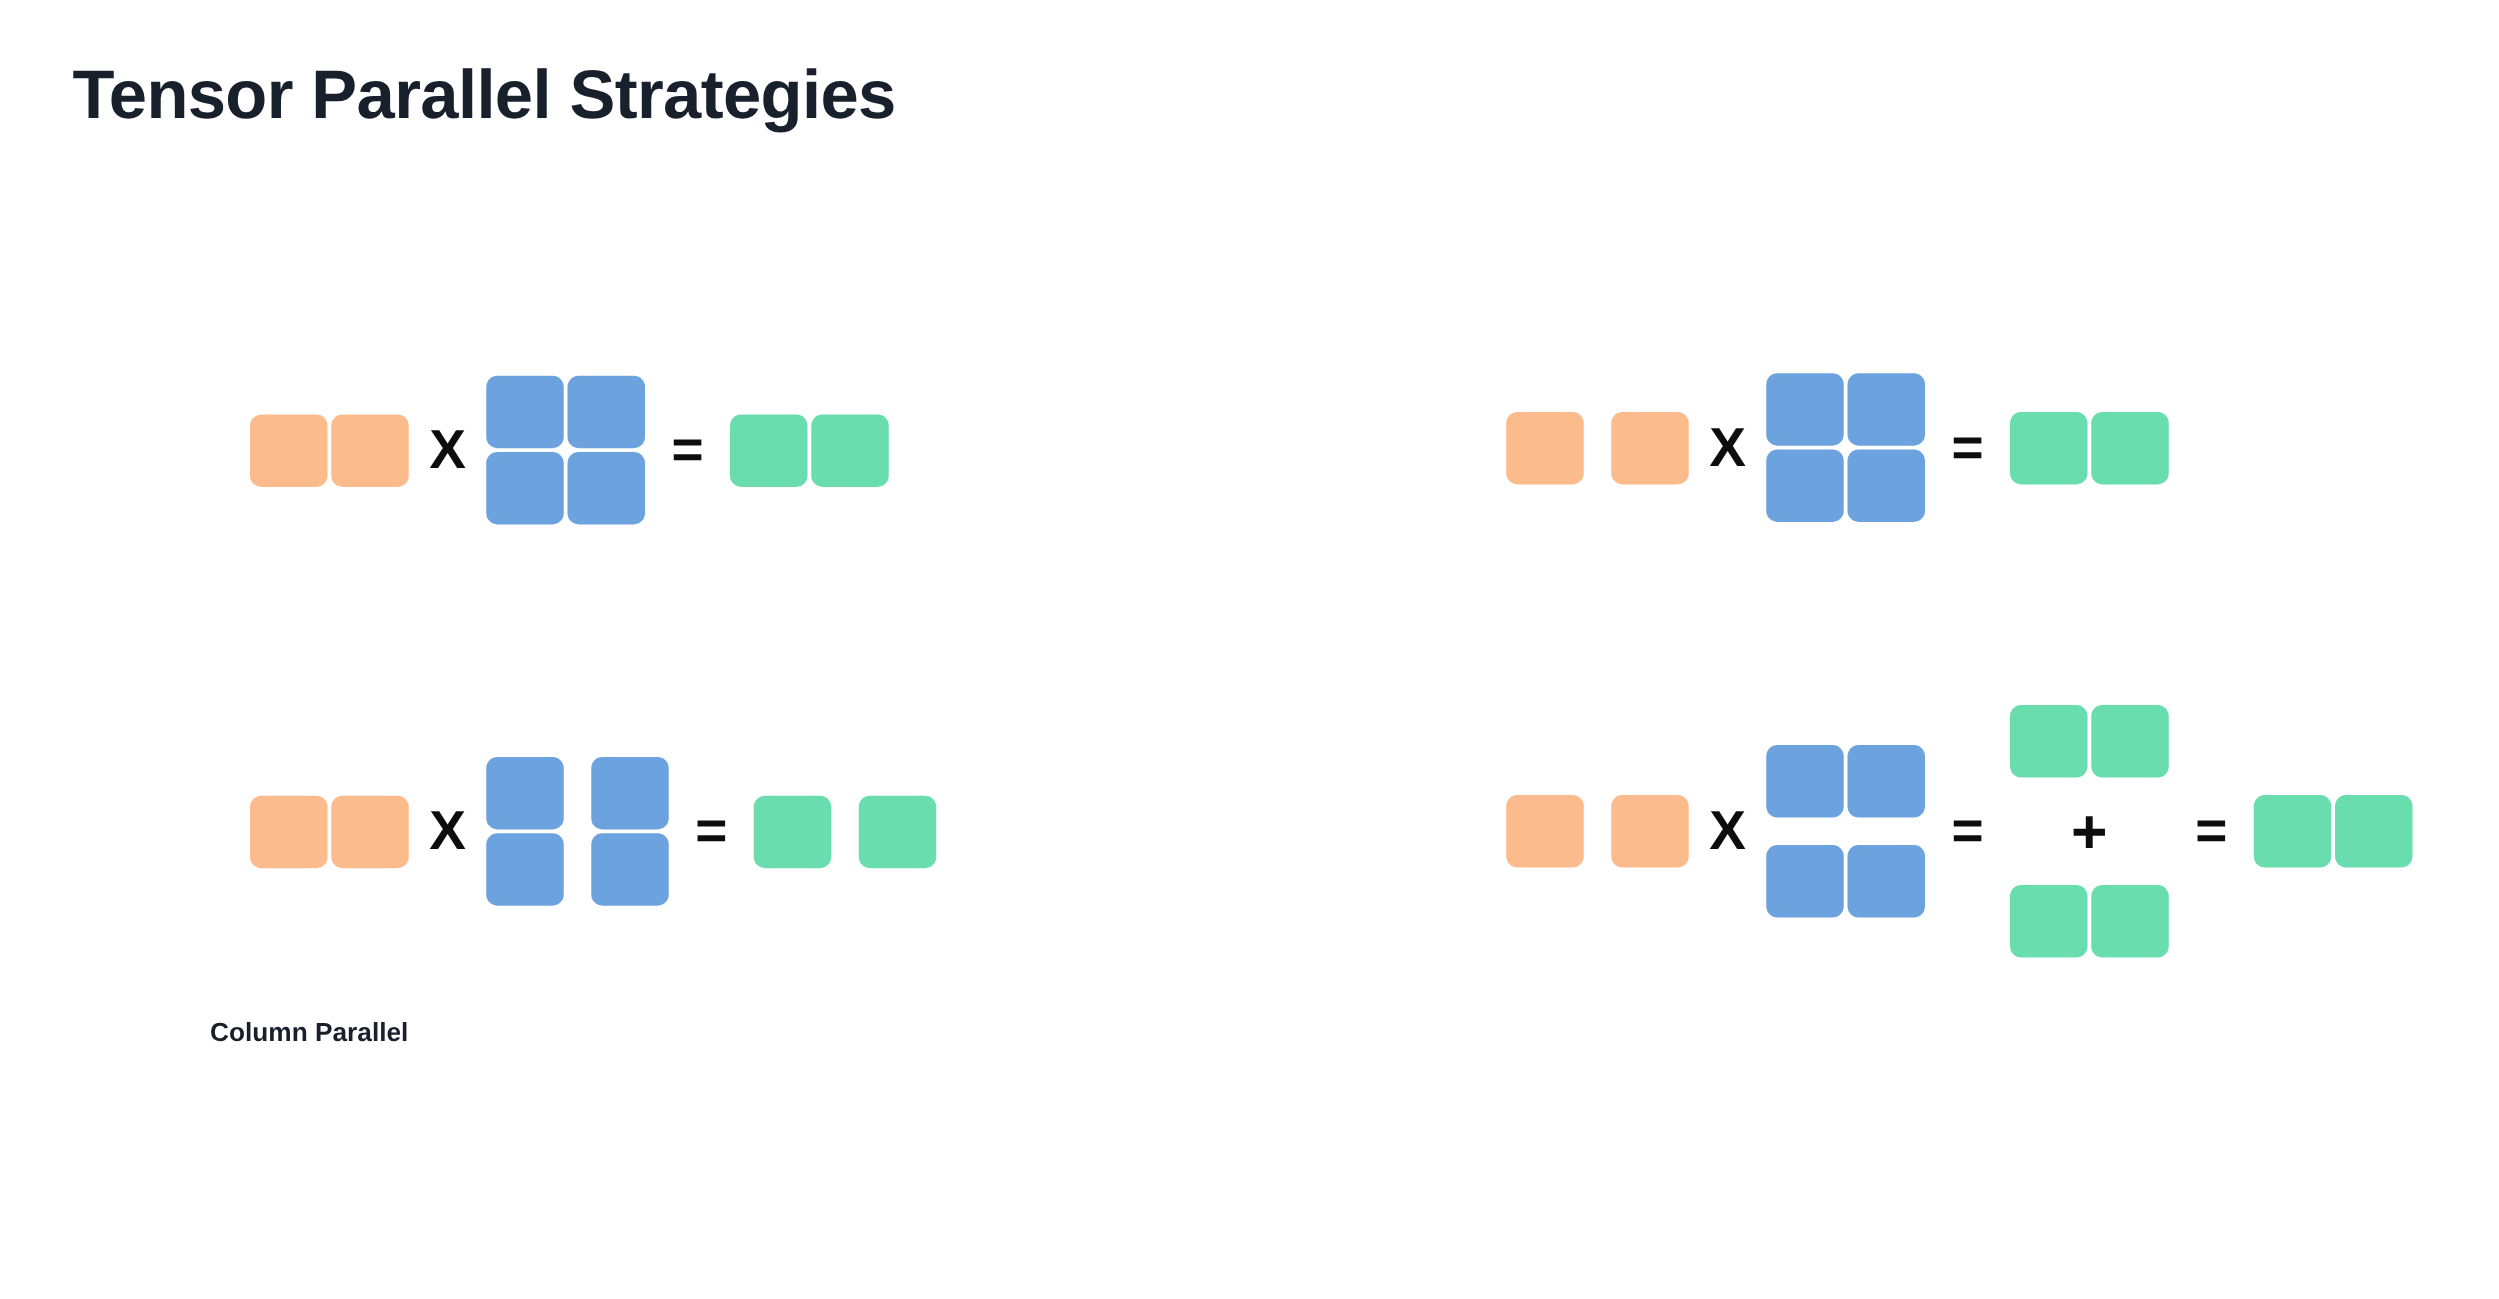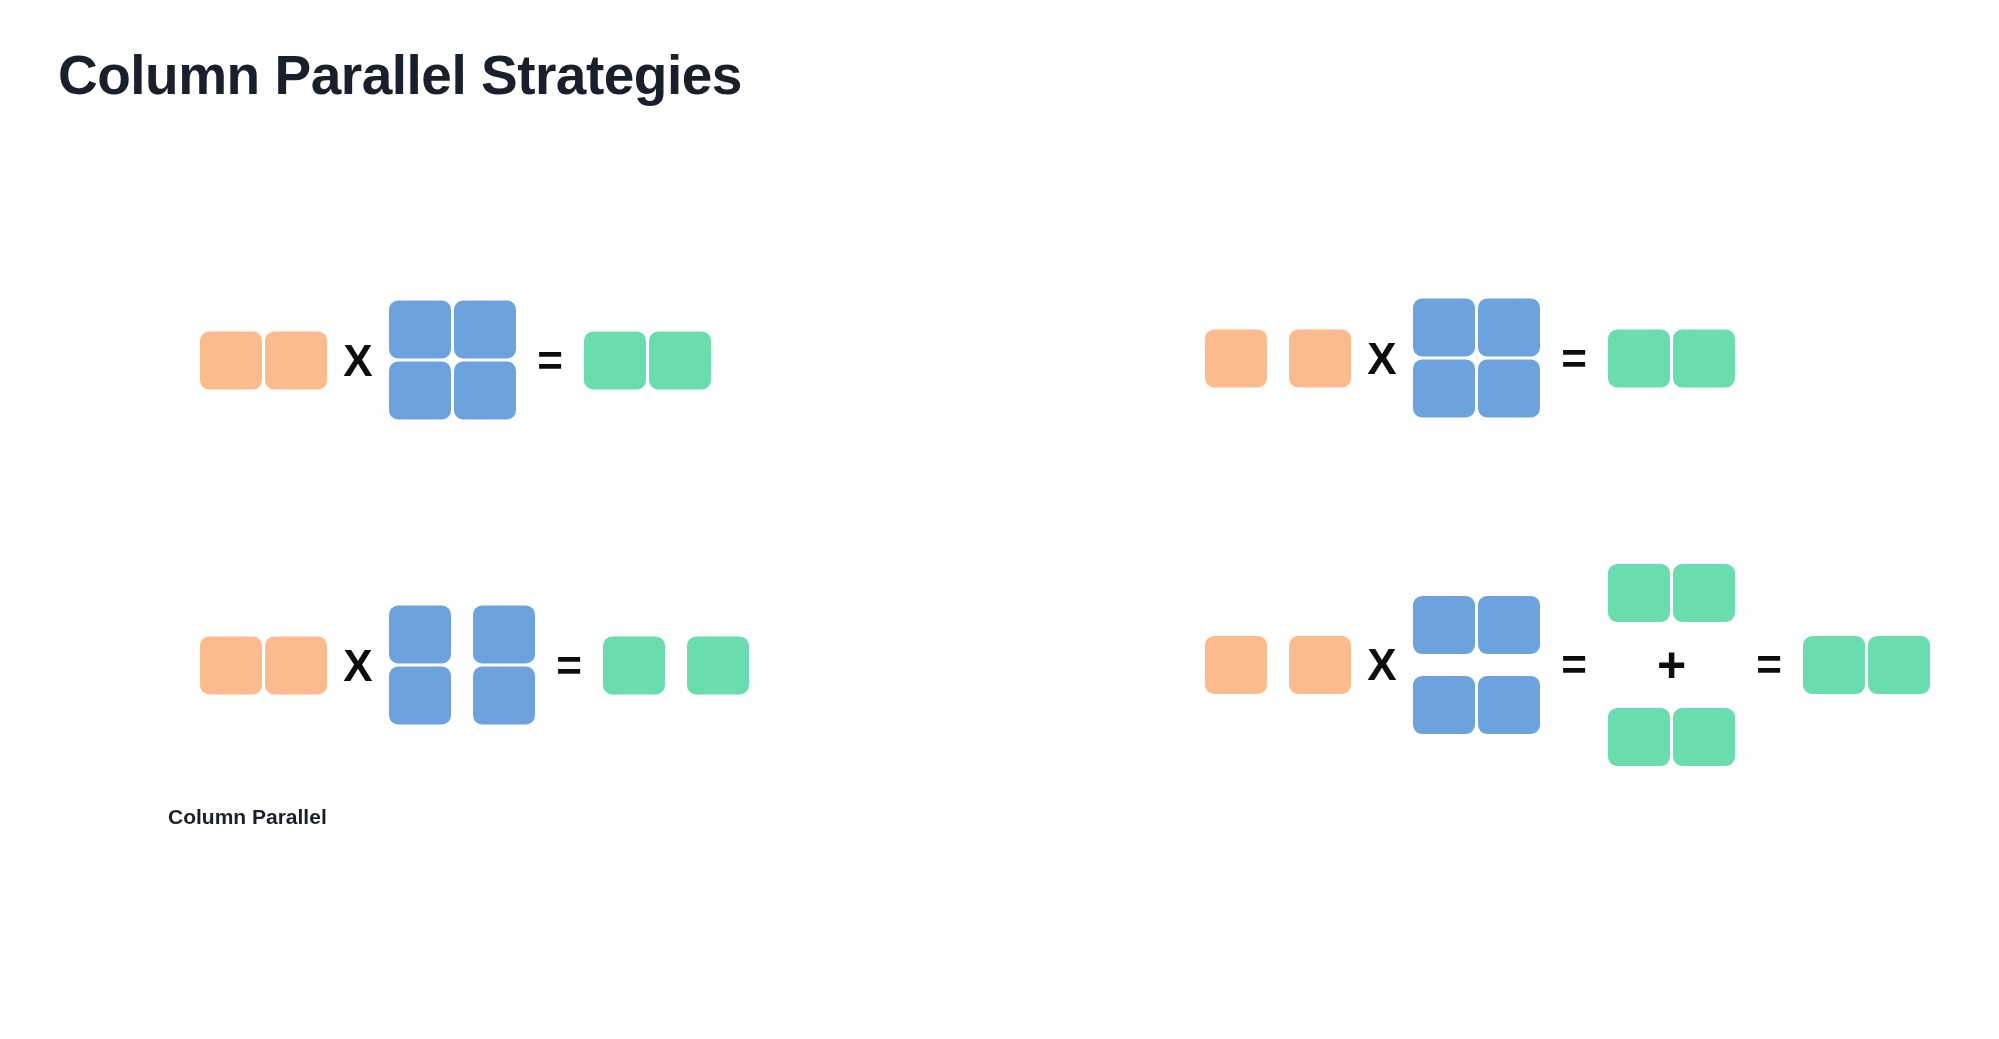--- a/index.html
+++ b/index.html
@@ -105,27 +105,28 @@
     margin: 18px 0;
   }
 
   
   .caption {
     position: absolute;
     font-size: 21px;
     font-weight: bold;
     color: #1d232b;
     white-space: nowrap;
+    margin-top: 10px;
   }
   #cp-caption { left: 168px; top: 555px; }
 </style>
 </head>
 <body style="background: rgb(255, 255, 255);">
 
-<div id="page-title" style="color: rgb(24, 32, 44);">Column Parallel Strategies</div>
+<div id="page-title" style="color: rgb(24, 32, 44);">Tensor Parallel Strategies</div>
 
 <div class="panel" id="panel-column-parallel">
 
   <div class="equation" id="cp-eq-top">
 
     <div class="matrix">
       <div class="matrix-row">
         <div class="cell orange" style="background: rgb(251, 187, 140);"></div>
         <div class="cell orange gap-tight-h" style="background: rgb(251, 187, 140);"></div>
       </div>

